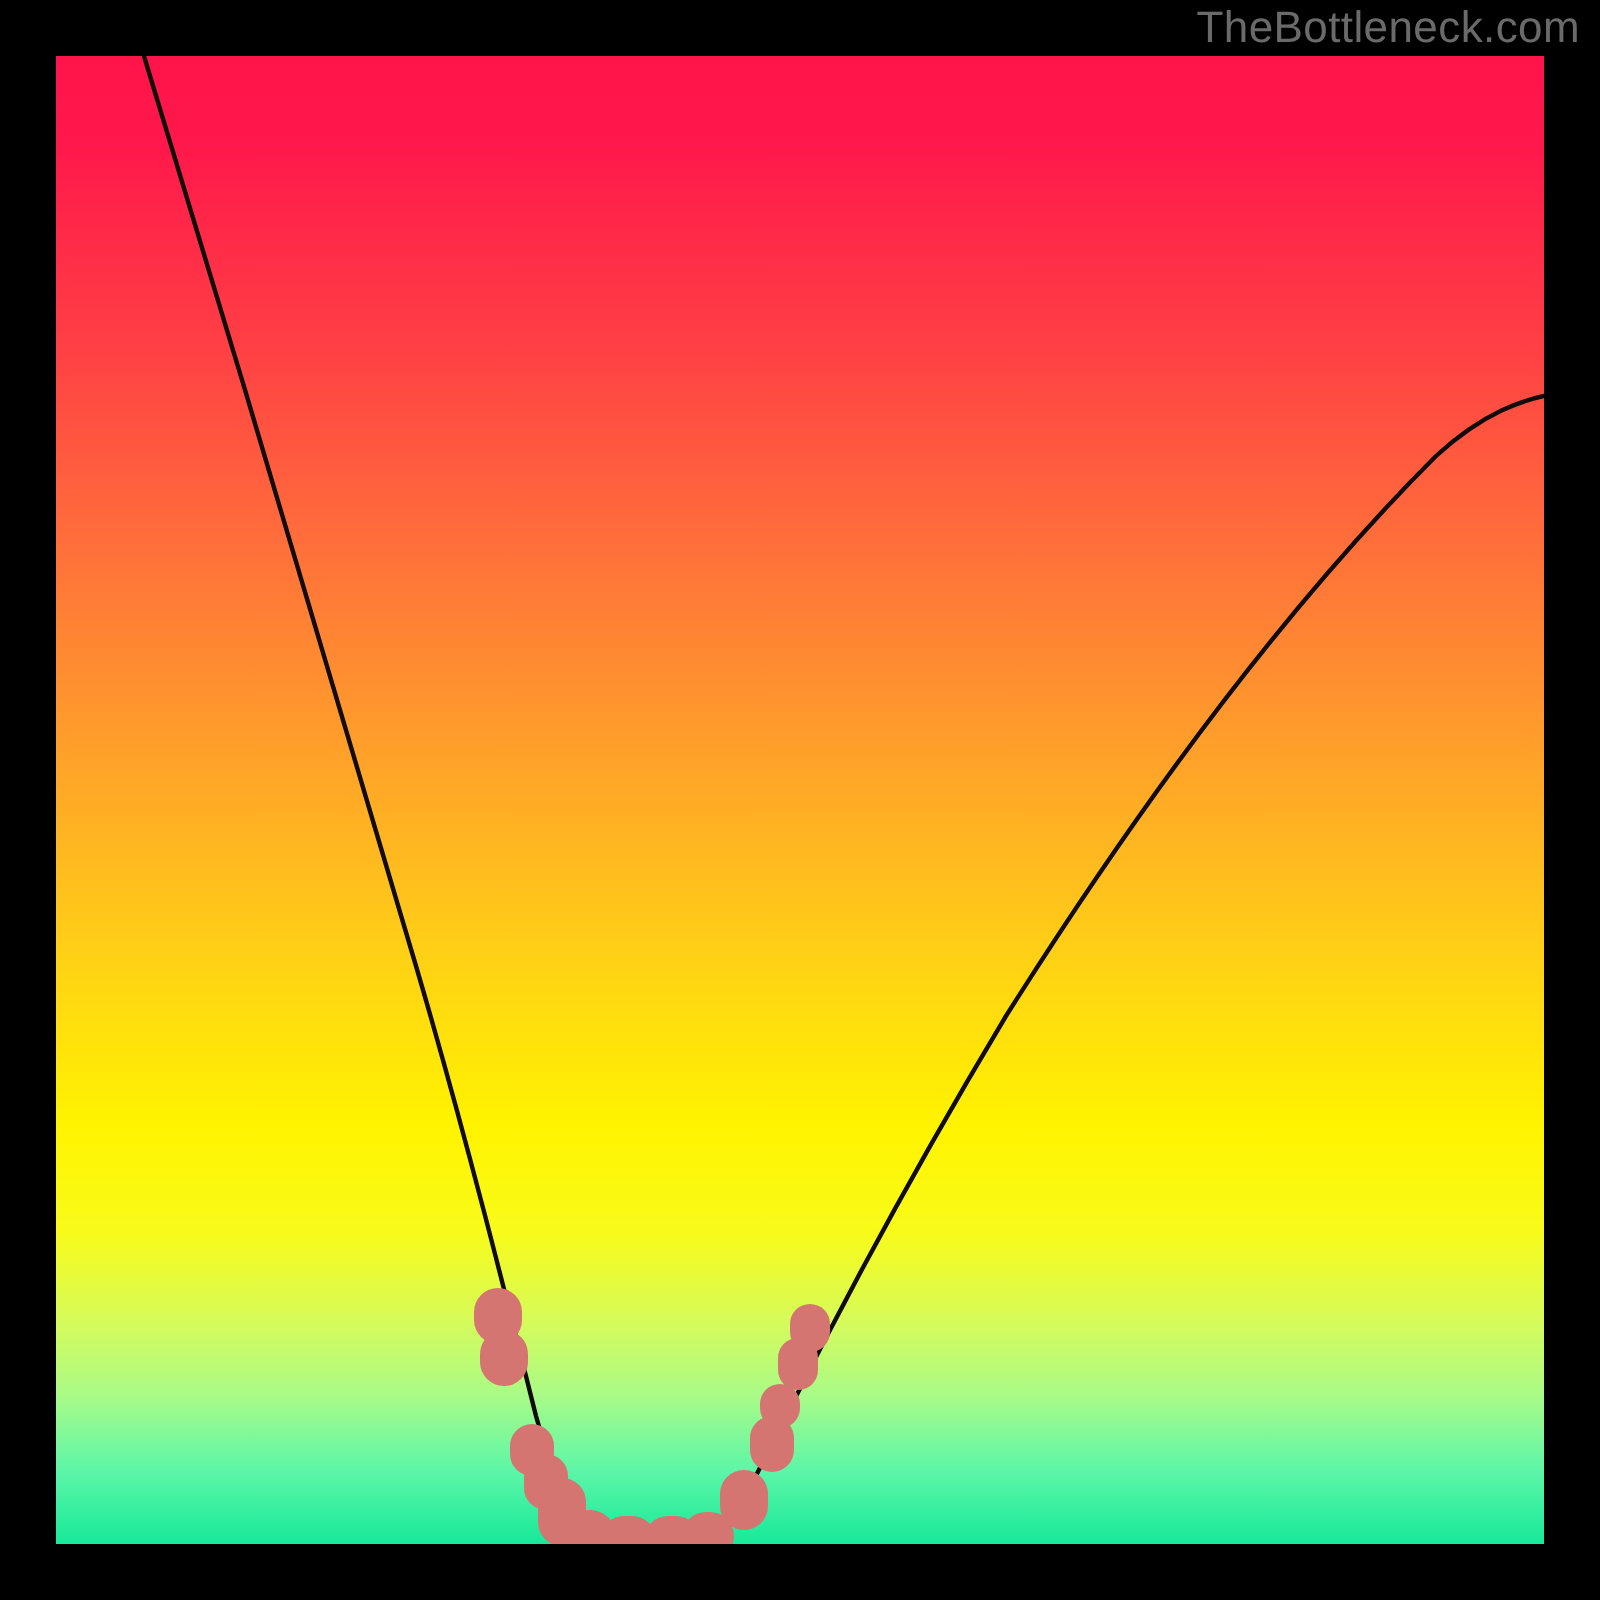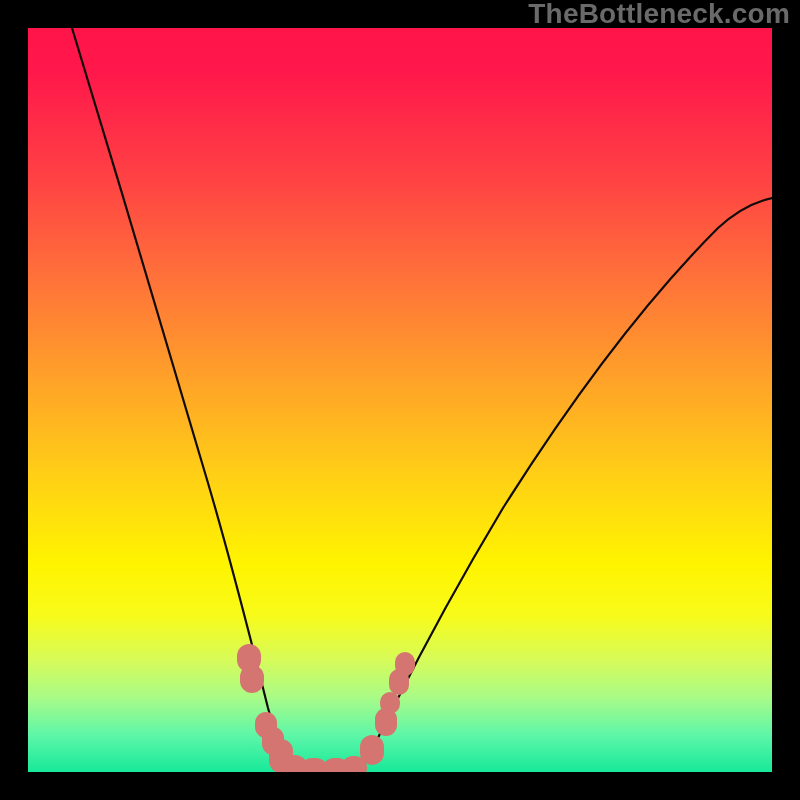--- a/index.html
+++ b/index.html
@@ -58,22 +58,22 @@
   .marker {
     position: absolute;
     border-radius: 999px;
     background: #d57571;
   }
   .watermark {
     position: absolute;
     top: 1px;
     right: 10px;
     font-family: -apple-system, BlinkMacSystemFont, "Segoe UI", Arial, sans-serif;
-    font-size: 28px;
-    font-weight: 700;
+    font-size: 22px;
+    font-weight: 400;
     color: #6a6a6a;
     letter-spacing: 0.2px;
     user-select: none;
     line-height: 26px;
   }
 </style>
 </head>
 <body>
 
 <div class="stage">

